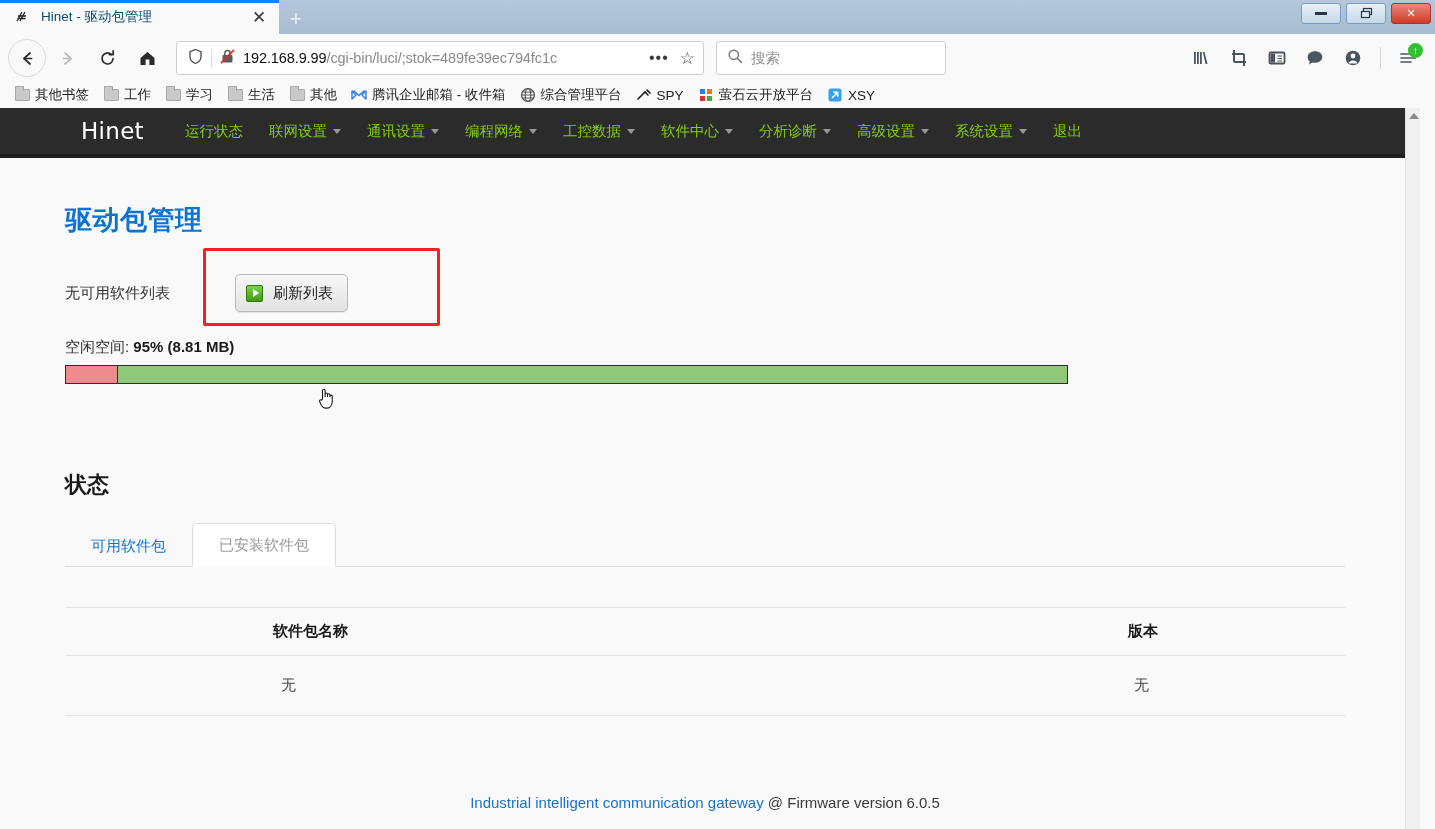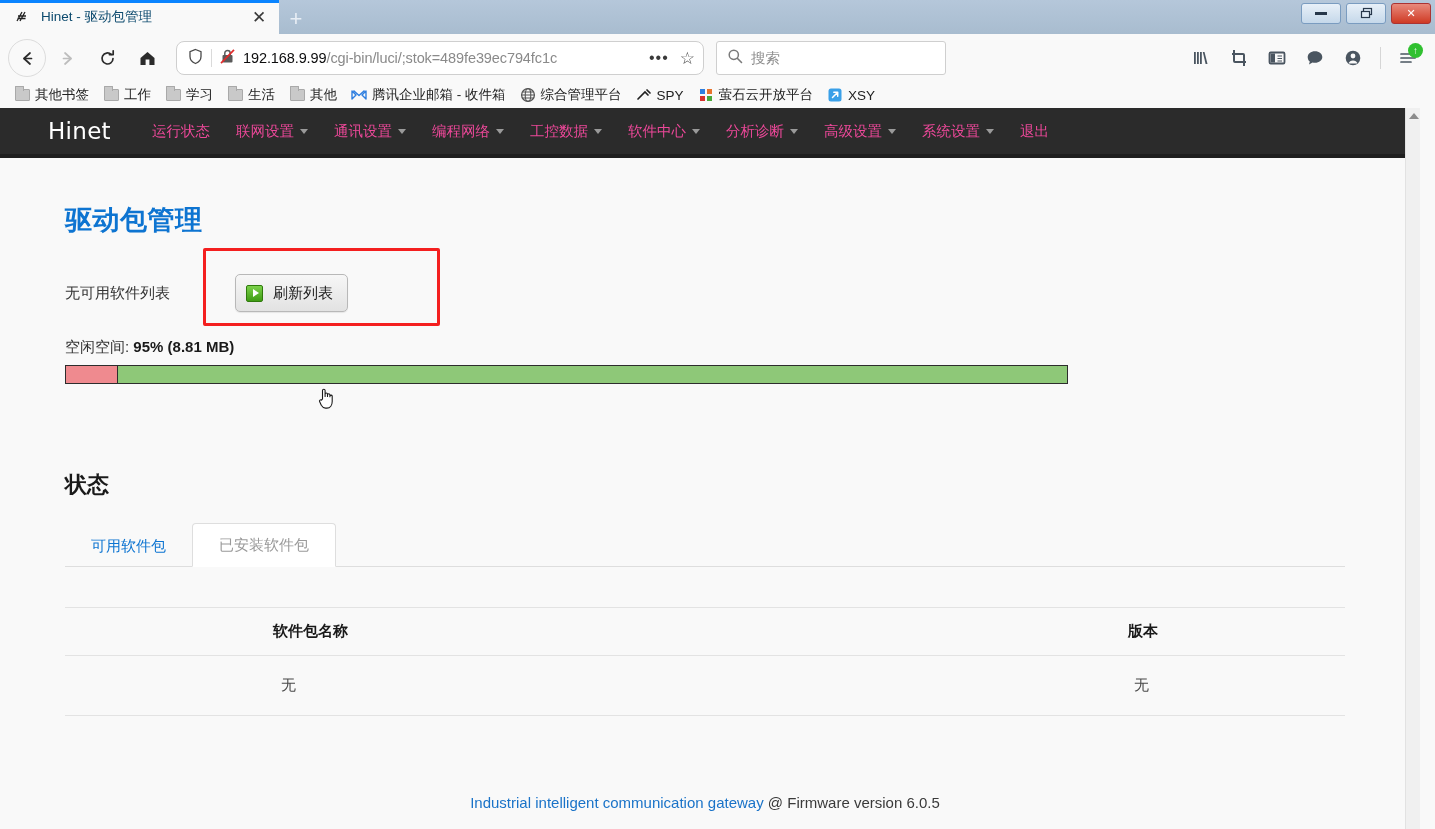--- a/index.html
+++ b/index.html
@@ -103,21 +103,21 @@
   }
   .navbtn.circled { border: 1px solid #dcdcdc; }
   .navbtn.disabled { color: #bdbdbd; }
 
   .urlbar {
     flex: 0 0 528px;
     height: 34px;
     margin-left: 8px;
     background: #fff;
     border: 1px solid #cfcfcf;
-    border-radius: 8px;
+    border-radius: 3px;
     display: flex; align-items: center;
     padding: 0 8px 0 10px;
     gap: 7px;
   }
   .urlbar .sep { width:1px; height:18px; background:#dadada; }
   .url-text {
     flex: 1 1 auto;
     font-size: 14.5px;
     color: #8a8a8a;
     white-space: nowrap; overflow: hidden;
@@ -200,23 +200,24 @@
     display: flex; align-items: center;
     padding-left: 48px;
     border-bottom: 4px solid #1f1f1f;
   }
   .brand {
     color: #fff; font-size: 23px;
     margin-right: 28px;
     font-family: "DejaVu Sans", sans-serif;
     letter-spacing: 0.3px;
     cursor: pointer;
+    margin-left: 33px;
   }
   .navitem {
-    color: #ec4899; font-size: 14.5px;
+    color: #84cc16; font-size: 14.5px;
     padding: 0 13px;
     display: flex; align-items: center; gap: 6px;
     cursor: pointer; white-space: nowrap;
   }
   .caret {
     width:0;height:0;border-left:4px solid transparent;border-right:4px solid transparent;
     border-top:5px solid #9a9a9a; display:inline-block;
   }
 
   .content { padding: 28px 65px 0 65px; }

